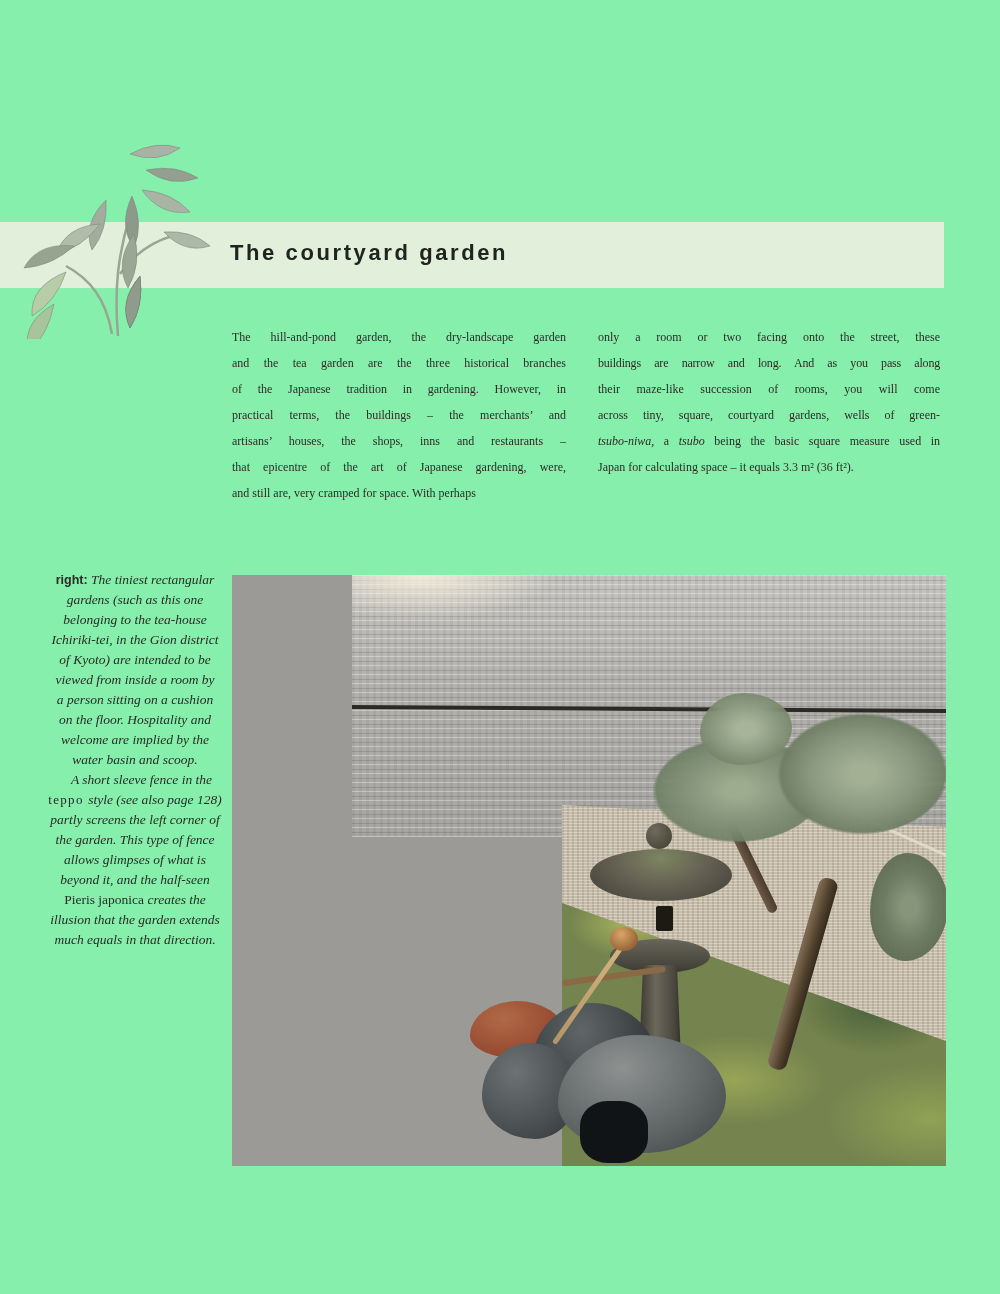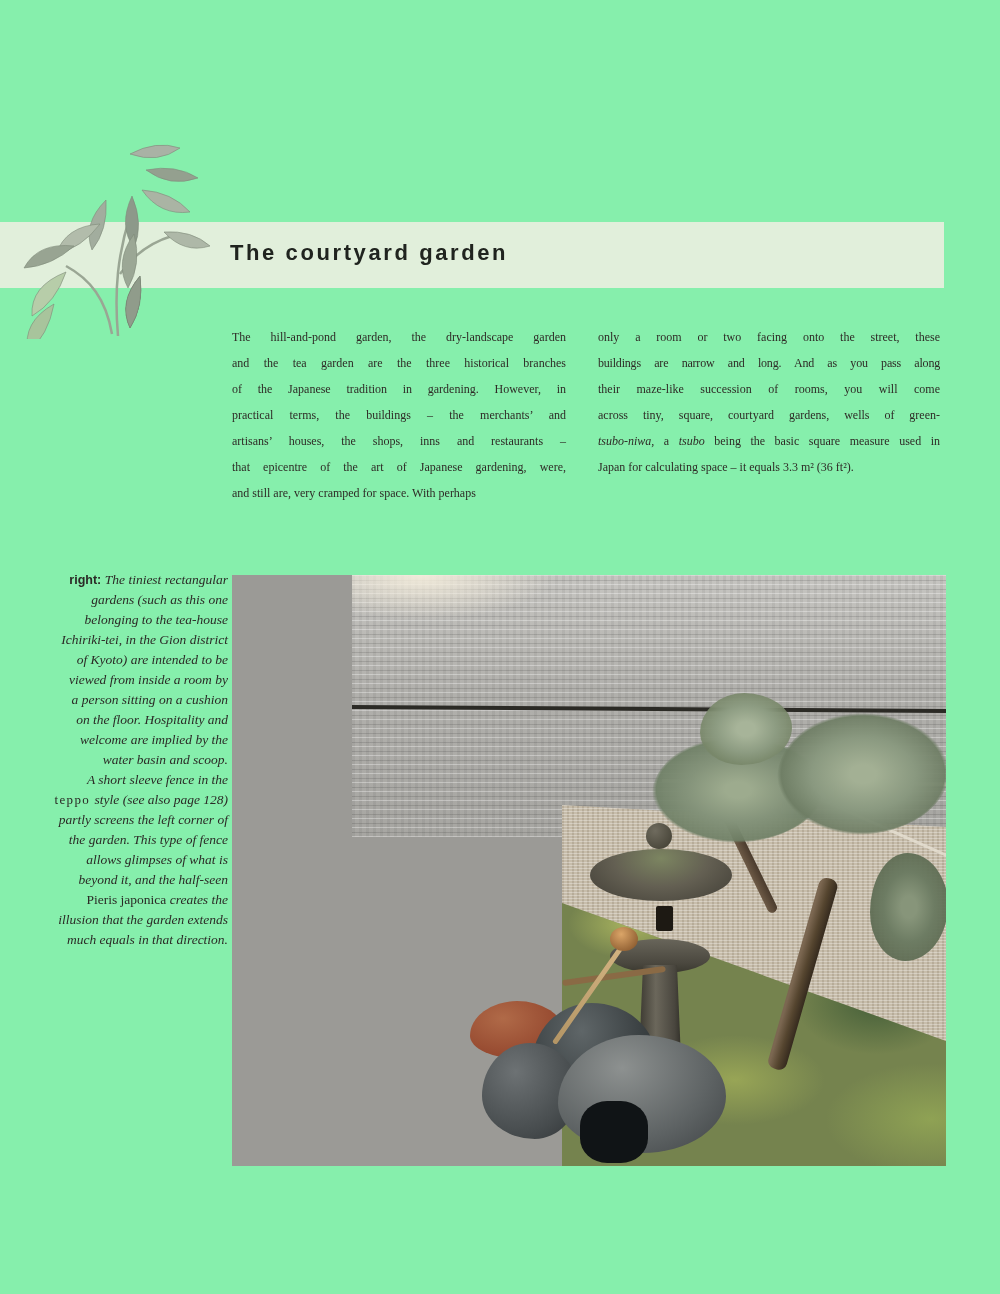--- a/index.html
+++ b/index.html
@@ -22,21 +22,21 @@
   .col .line { text-align:justify; text-align-last:justify; white-space:nowrap; }
   .col .line.nj { text-align-last:left; }
   .col .line.ind { text-indent:17px; }
   .col2 .line:nth-child(7) { letter-spacing:-0.55px; word-spacing:-1.6px; }
   .col2 .line:nth-child(2) { letter-spacing:-0.2px; }
   .seg-i { font-style:italic; }
 
   
   .caption { position:absolute; left:42px; top:570px; width:186px; font-size:13.5px;
              line-height:20px; font-style:italic; color:#2b2a26; }
-  .caption .line { text-align:right; white-space:nowrap; }
+  .caption .line { text-align:center; white-space:nowrap; }
   .caption .line.ind { text-indent:13px; }
   .seg-b { font-style:normal; font-weight:700; font-family:"Liberation Sans", sans-serif; font-size:12.5px; }
   .seg-r { font-style:normal; }
   .seg-rs { font-style:normal; letter-spacing:1.3px; font-size:13px; }
 
   
   .photo { position:absolute; left:232px; top:575px; width:714px; height:591px; overflow:hidden; background:#9b9a96; }
   .photo div { position:absolute; }
 
   .ph-wall { left:120px; top:0; width:594px; height:262px; background-color:#b6b5b1;

